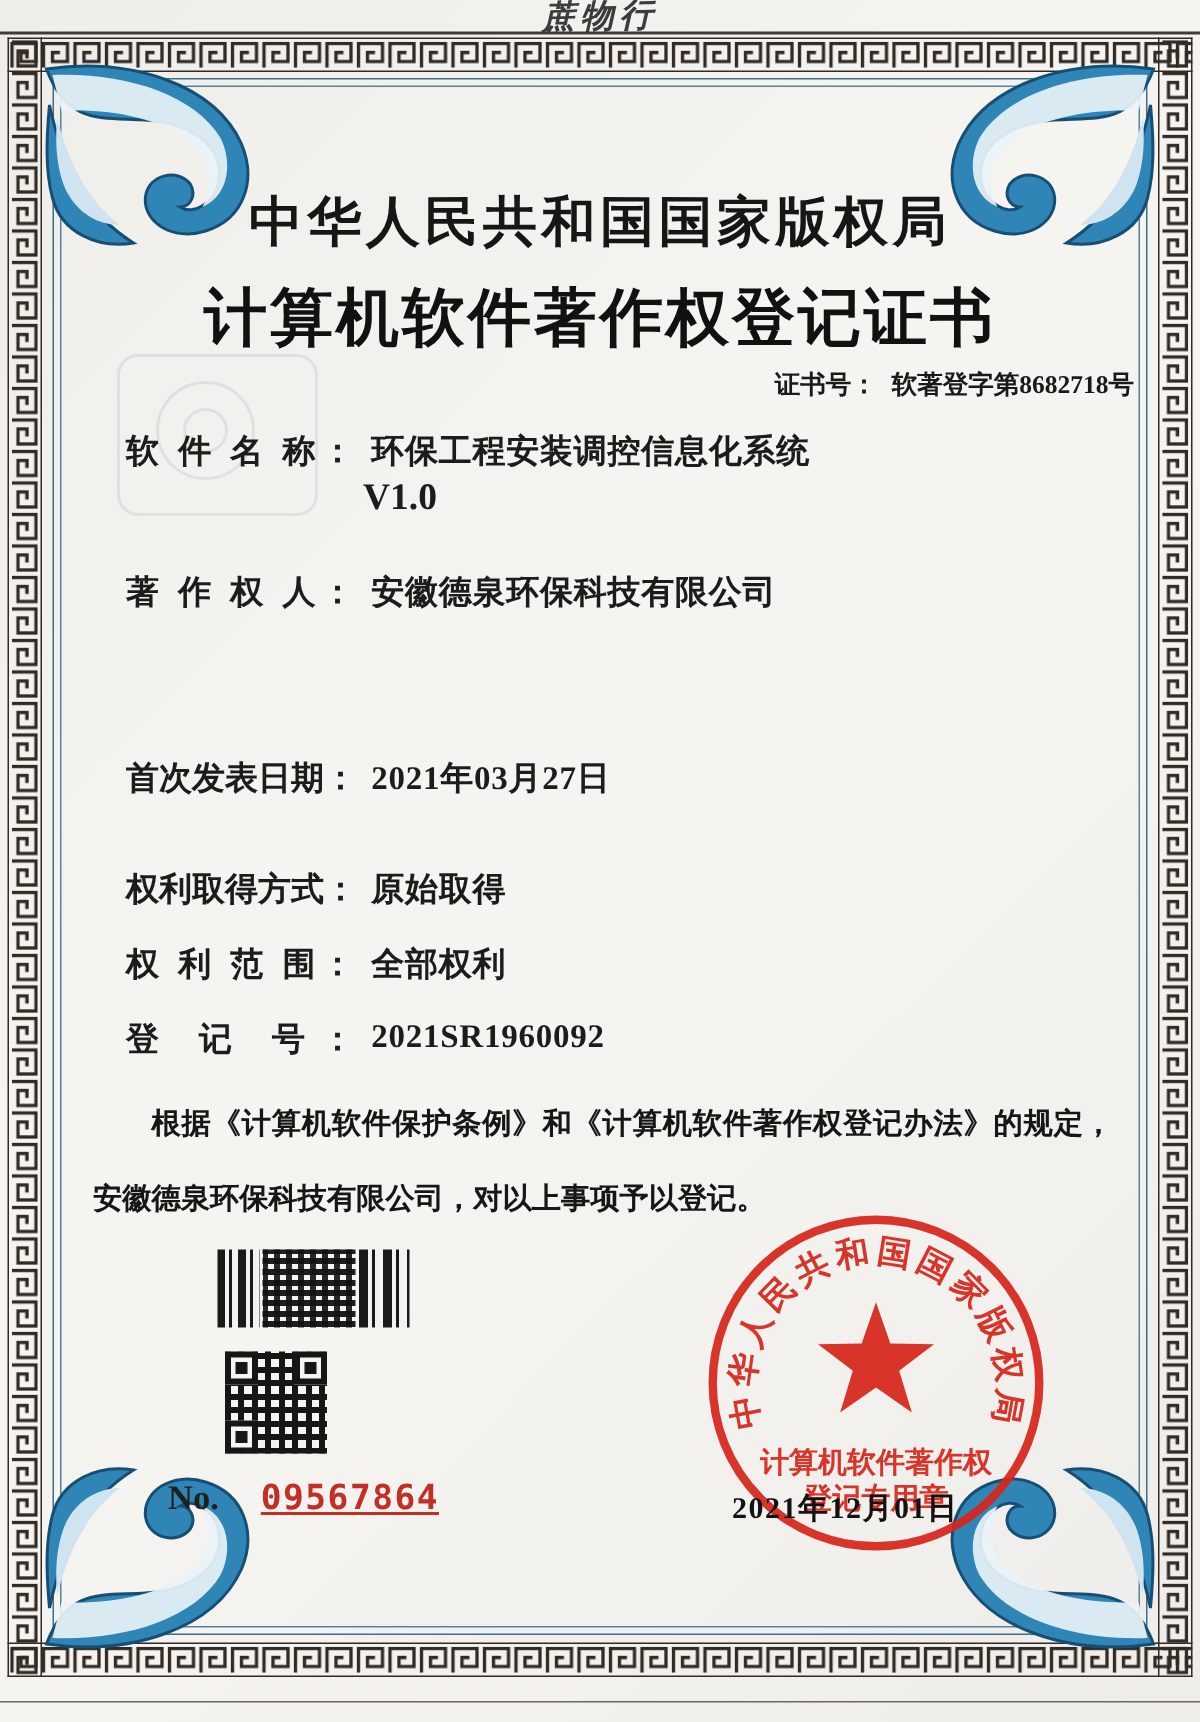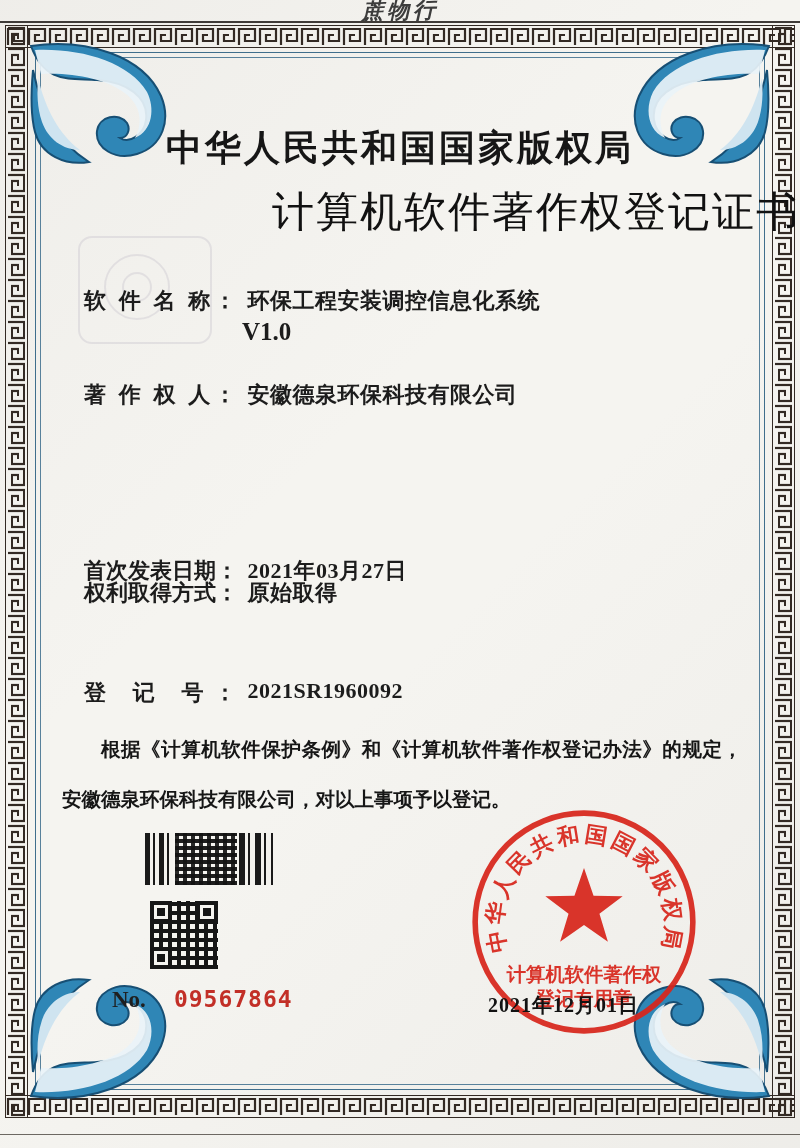--- a/index.html
+++ b/index.html
@@ -40,22 +40,22 @@
   
   .emboss{position:absolute;left:78px;top:236px;width:130px;height:104px;
     border:2px solid #c4bfca;border-radius:14px;opacity:.35;}
   .emboss::before{content:"";position:absolute;left:24px;top:16px;width:62px;height:62px;
     border:2px solid #c4bfca;border-radius:50%;}
   .emboss::after{content:"";position:absolute;left:42px;top:34px;width:26px;height:26px;
     border:2px solid #c4bfca;border-radius:50%;}
   
   .authority{position:absolute;top:124px;left:0;right:0;text-align:center;
     font-size:36px;font-weight:700;letter-spacing:3px;color:#161616;}
-  .cert-title{position:absolute;top:184px;left:0;right:0;text-align:right;
-    font-size:42px;font-weight:400;letter-spacing:2px;color:#111;}
+  .cert-title{position:absolute;top:184px;left:0;right:0;text-align:center;
+    font-size:42px;font-weight:700;letter-spacing:2px;color:#111;}
   .cert-no{position:absolute;top:245px;right:44px;font-size:17px;font-weight:700;color:#1a1a1a;}
   .cert-no .lbl{margin-right:10px;}
   
   .frow{position:absolute;left:84px;font-size:22px;font-weight:700;white-space:nowrap;}
   .flabel{display:inline-block;width:152px;text-align:justify;text-align-last:justify;vertical-align:top;}
   .fvalue{display:inline-block;margin-left:6px;vertical-align:top;letter-spacing:.5px;}
   .v2{position:absolute;left:242px;font-size:25px;font-weight:700;}
   
   .para{position:absolute;top:725px;left:62px;right:58px;
     font-size:19.5px;font-weight:700;line-height:2.55;text-indent:2em;color:#161616;text-align:justify;}
@@ -73,21 +73,21 @@
   .qr{position:absolute;left:150px;top:901px;width:68px;height:68px;background:#f5f4f0;
     background-image:
       repeating-linear-gradient(0deg,#161616 0 4px,transparent 4px 9px),
       repeating-linear-gradient(90deg,#161616 0 4px,transparent 4px 9px);}
   .qr .f{position:absolute;width:14px;height:14px;border:4px solid #161616;background:#f5f4f0;}
   .qr .f::after{content:"";position:absolute;inset:3px;background:#161616;}
   .f-tl{left:0;top:0;} .f-tr{right:0;top:0;} .f-bl{left:0;bottom:0;}
   
   .serial{position:absolute;left:112px;top:986px;font-size:23px;font-weight:700;white-space:nowrap;}
   .serial .no{color:#1f1f1f;margin-right:28px;}
-  .serial .num{font-family:"DejaVu Sans Mono",monospace;color:#c22f27;letter-spacing:1px;}
+  .serial .num{font-family:"DejaVu Sans Mono",monospace;color:#c22f27;letter-spacing:1px;text-decoration:underline;}
   
   .seal{position:absolute;left:466px;top:804px;width:236px;height:236px;opacity:.93;}
   .seal svg{display:block;width:100%;height:100%;}
   
   .issue-date{position:absolute;left:488px;top:992px;font-size:20px;font-weight:700;
     color:#121212;letter-spacing:1px;z-index:5;}
 </style>
 </head>
 <body>
 
@@ -162,43 +162,50 @@
       <path d="M8,8 C54,6 102,20 120,50 C128,66 126,88 108,96 C116,81 114,64 99,52 C80,36 42,30 14,32 Z" fill="#e9f3f9" opacity="0.92"></path>
       <path d="M6,28 C15,70 30,100 62,120 C38,124 14,113 8,90 C3,71 4,50 6,28 Z" fill="#2f86b6" stroke="#174f74" stroke-width="2"></path>
       <path d="M11,36 C19,68 32,92 53,108 C36,108 21,97 15,80 C10,65 10,51 11,36 Z" fill="#cfe4f0"></path>
     </svg>
   </div>
 
   <div class="emboss"></div>
 
   <div class="authority">中华人民共和国国家版权局</div>
   <div class="cert-title">计算机软件著作权登记证书</div>
+  <div class="cert-no">
+    <span class="lbl">证书号：</span><span>软著登字第8682718号</span>
+  </div>
 
   <div class="frow" style="top:286px">
     <span class="flabel">软 件 名 称：</span>
     <span class="fvalue">环保工程安装调控信息化系统</span>
   </div>
   <div class="v2" style="top:318px">V1.0</div>
 
   <div class="frow" style="top:380px">
     <span class="flabel">著 作 权 人：</span>
     <span class="fvalue">安徽德泉环保科技有限公司</span>
   </div>
 
 
-  <div class="frow" style="top:556px">
+  <div class="frow" style="top:504px">
     <span class="flabel">首次发表日期：</span>
     <span class="fvalue">2021年03月27日</span>
   </div>
 
   <div class="frow" style="top:578px">
     <span class="flabel">权利取得方式：</span>
     <span class="fvalue">原始取得</span>
   </div>
 
+  <div class="frow" style="top:628px">
+    <span class="flabel">权 利 范 围：</span>
+    <span class="fvalue">全部权利</span>
+  </div>
 
   <div class="frow" style="top:678px">
     <span class="flabel">登 记 号：</span>
     <span class="fvalue">2021SR1960092</span>
   </div>
 
   <div class="para">根据《计算机软件保护条例》和《计算机软件著作权登记办法》的规定，安徽德泉环保科技有限公司，对以上事项予以登记。</div>
 
   <div class="barcode">
     <div class="bars-l"></div>

